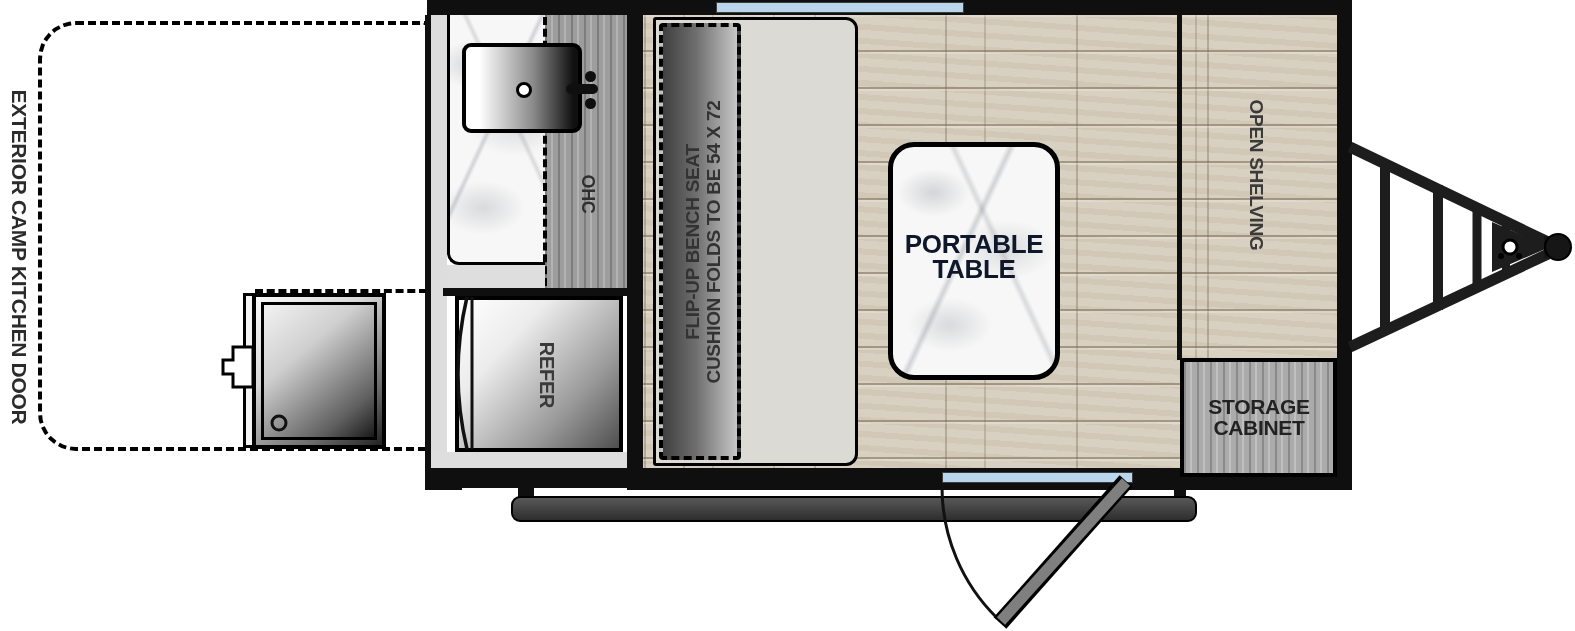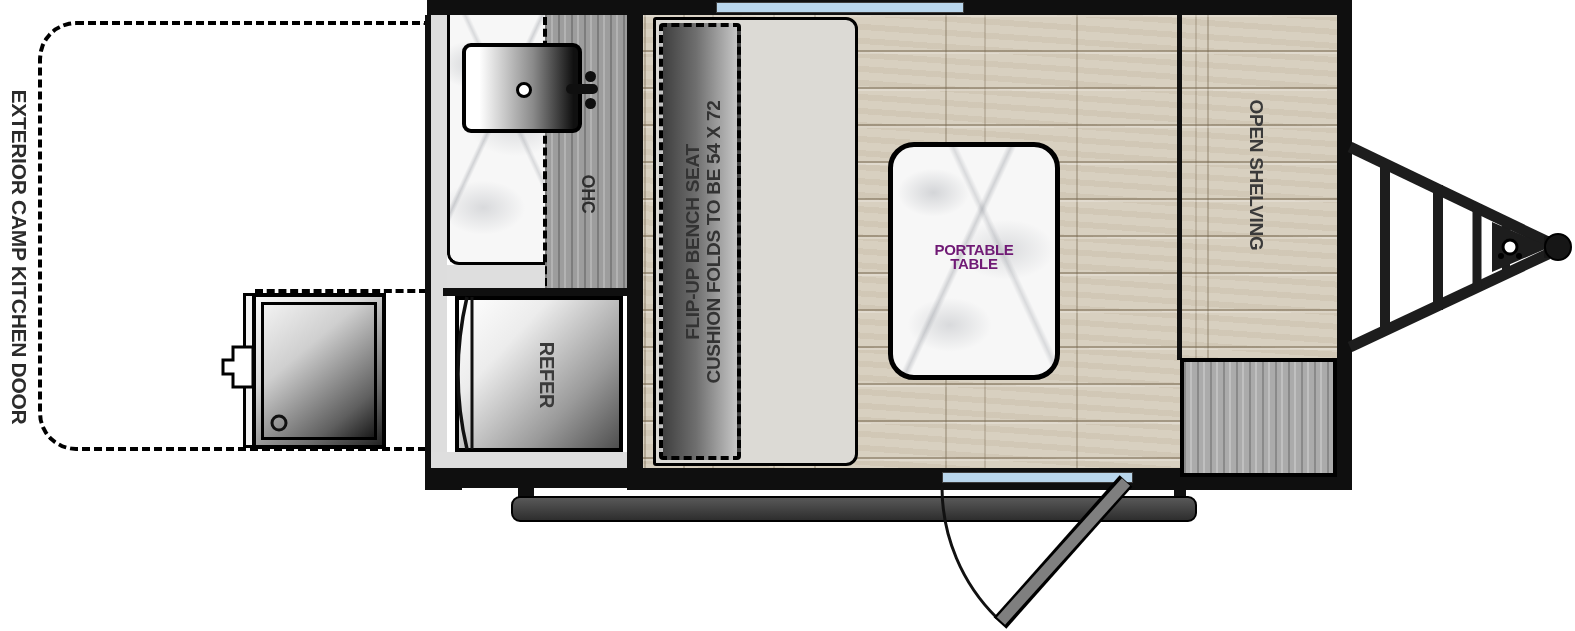--- a/index.html
+++ b/index.html
@@ -113,16 +113,18 @@
       <circle cx="1501" cy="256" r="3" fill="#000"></circle>
       <circle cx="1519" cy="256" r="3" fill="#000"></circle>
     </g>
   </svg>
 
   <div class="lbl rot-cw" style="left:19px;top:257px;font-size:21px;">EXTERIOR CAMP KITCHEN DOOR</div>
   <div class="lbl rot-cw" style="left:588px;top:194px;font-size:18px;color:#2f2f2f;">OHC</div>
   <div class="lbl rot-cw" style="left:547px;top:375px;font-size:20px;color:#3a3a3a;">REFER</div>
   <div class="lbl rot-ccw" style="left:703px;top:242px;font-size:19px;line-height:1.12;width:320px;color:#333;">FLIP-UP BENCH SEAT
 CUSHION FOLDS TO BE 54 X 72</div>
-  <div class="lbl" style="left:974px;top:257px;font-size:15px;line-height:.95;color:#701a75;">PORTABLE
+  <div class="lbl" style="left:974px;top:257px;font-size:26px;line-height:.95;color:#0f172a;">PORTABLE
 TABLE</div>
   <div class="lbl rot-cw" style="left:1256px;top:175px;font-size:19px;color:#3a3a3a;">OPEN SHELVING</div>
+  <div class="lbl" style="left:1259px;top:417px;font-size:21px;color:#222;">STORAGE
+CABINET</div>
 </div>
 
 </body></html>

